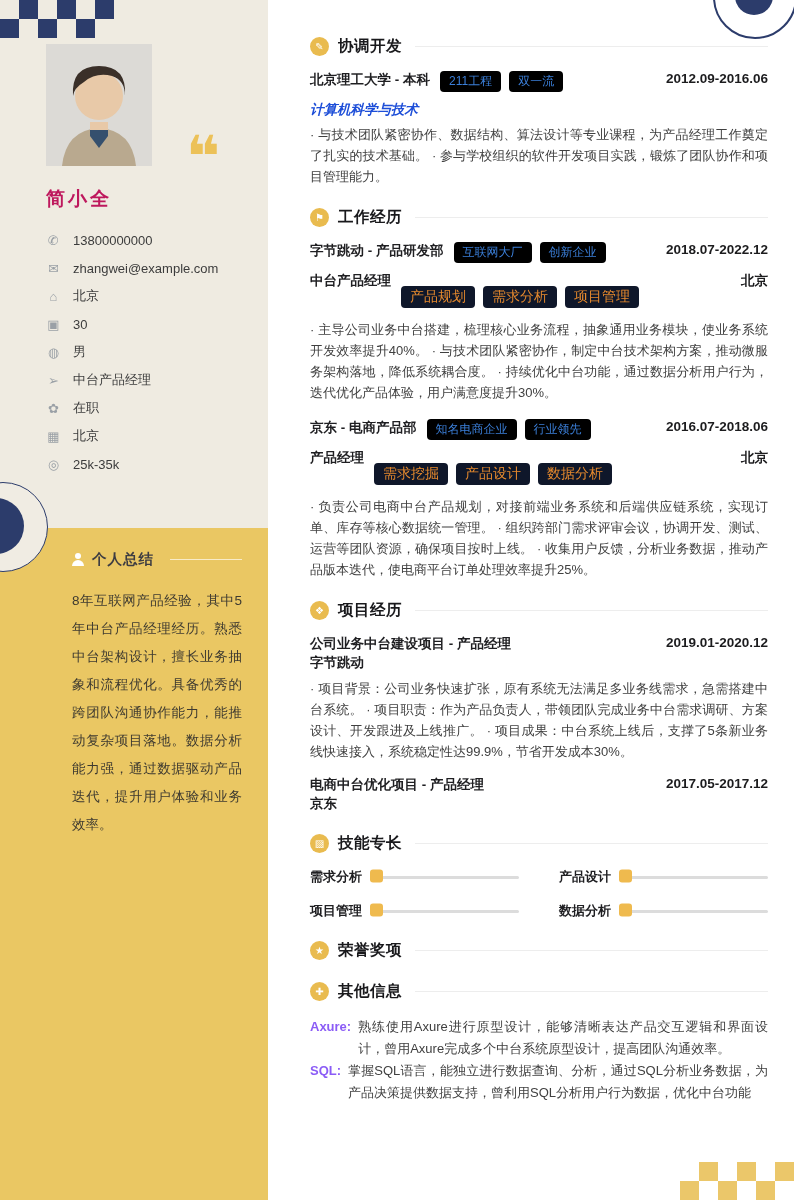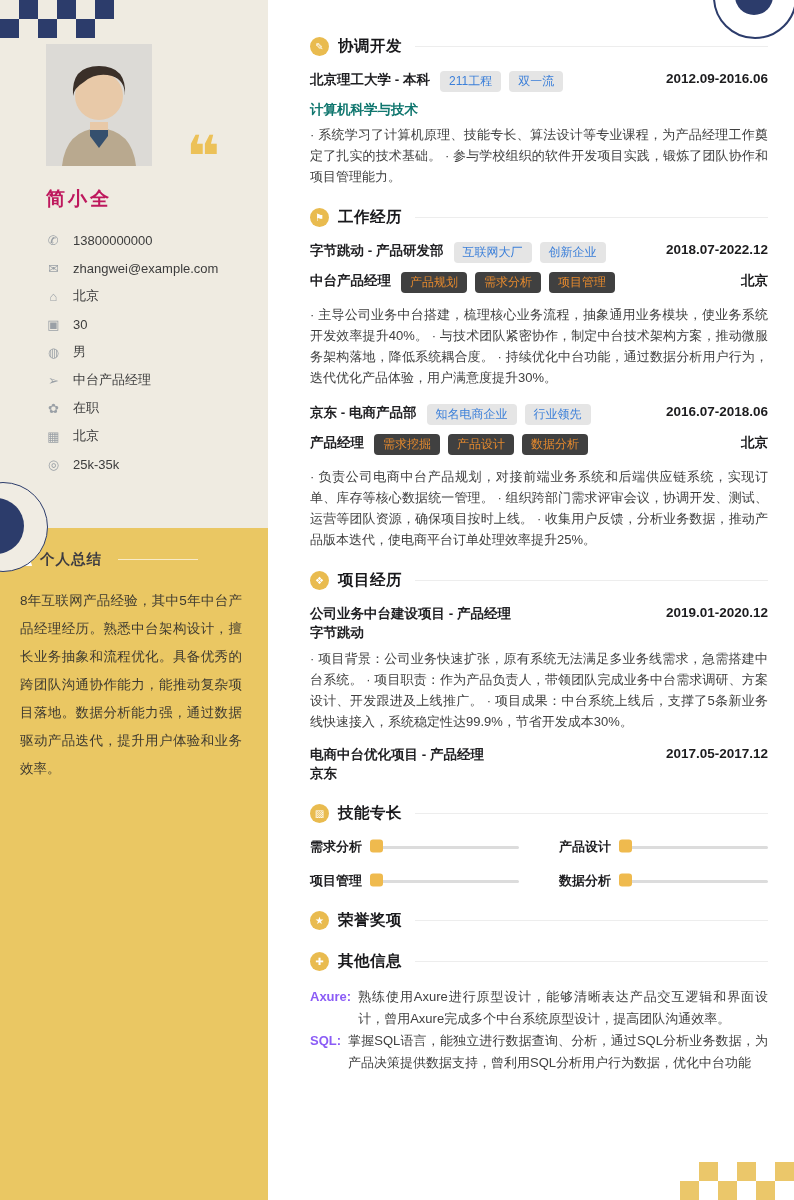--- a/index.html
+++ b/index.html
@@ -21,21 +21,21 @@
       background:#2C3C6B;border-radius:50%;}
   .photo{position:absolute;left:46px;top:44px;width:106px;height:122px;background:#DCDAD6;overflow:hidden;}
   .quote{position:absolute;left:186px;top:128px;font-family:"DejaVu Sans",sans-serif;
       font-size:58px;line-height:1;color:#ECC158;font-weight:bold;}
   .name{position:absolute;left:46px;top:186px;font-size:19px;font-weight:bold;color:#be185d;letter-spacing:3px;}
   .contacts{position:absolute;left:46px;top:226px;width:210px;}
   .contact-row{display:flex;align-items:center;gap:12px;height:28px;font-size:13px;color:#3C3C3C;}
   .contact-row .c-icon{width:15px;text-align:center;color:#9AA0A6;font-size:13px;flex:0 0 15px;}
   
   .summary-panel{position:absolute;left:0;top:528px;width:268px;height:672px;background:#EAC763;
-      box-sizing:border-box;padding:22px 26px 0 20px;}
+      box-sizing:border-box;padding:22px 26px 0 72px;}
   .summary-head{display:flex;align-items:center;gap:8px;}
   .person-icon{position:relative;width:12px;height:13px;flex:0 0 12px;}
   .person-icon::before{content:"";position:absolute;left:3px;top:0;width:6px;height:6px;border-radius:50%;background:#fff;}
   .person-icon::after{content:"";position:absolute;left:0;top:7px;width:12px;height:6px;border-radius:6px 6px 0 0;background:#fff;}
   .summary-title{font-size:14.5px;font-weight:bold;color:#3D3C42;letter-spacing:1px;}
   .summary-line{flex:1;height:1px;background:rgba(255,255,255,0.65);margin-left:8px;max-width:80px;}
   .summary-text{margin-top:18px;font-size:13.5px;line-height:28px;color:#3E3A30;text-align:justify;}
   
   .main{position:absolute;left:310px;top:36px;width:458px;}
   section{margin-bottom:20px;}
@@ -45,24 +45,24 @@
   .sec-title{font-size:15.5px;font-weight:bold;color:#19191C;letter-spacing:0.5px;}
   .sec-line{flex:1;height:1px;background:#EDEDED;margin-left:4px;}
   .row{display:flex;align-items:flex-start;gap:10px;}
   .row-main{margin-bottom:9px;}
   .row-sub{margin-bottom:11px;}
   .b-text{font-weight:bold;font-size:13.5px;color:#1F1F22;}
   .spacer{flex:1;}
   .date{font-weight:bold;font-size:13.5px;color:#1C1C1E;white-space:nowrap;}
   .loc{font-weight:bold;font-size:13.5px;color:#1C1C1E;}
   .tags{display:flex;gap:8px;}
-  .tag-blue{background:#e5e5e5;color:#3B7FD9;font-size:12px;padding:2px 9px;border-radius:4px;white-space:nowrap;}
-  .tag-orange{background:#404040;color:#E5892D;font-size:12px;padding:2px 9px;border-radius:4px;white-space:nowrap;}
+  .tag-blue{background:#000000;color:#3B7FD9;font-size:12px;padding:2px 9px;border-radius:4px;white-space:nowrap;}
+  .tag-orange{background:#0f172a;color:#E5892D;font-size:14px;padding:2px 9px;border-radius:4px;white-space:nowrap;margin-top:14px;}
   .desc{font-size:13px;line-height:21px;color:#404040;text-align:justify;}
-  .edu-major{font-weight:bold;font-size:13.5px;color:#0f766e;margin-bottom:5px;}
+  .edu-major{font-weight:bold;font-size:13.5px;color:#1d4ed8;margin-bottom:5px;font-style:italic;}
   .job{margin-bottom:16px;}
   .proj{margin-bottom:14px;}
   .proj-org{font-weight:bold;font-size:13.5px;color:#1F1F22;margin:1px 0 6px 0;}
   
   .skill-grid{display:grid;grid-template-columns:1fr 1fr;column-gap:40px;row-gap:16px;}
   .skill{display:flex;align-items:center;gap:12px;}
   .skill-label{font-weight:bold;font-size:13px;color:#1F1F22;flex:0 0 54px;white-space:nowrap;}
   .track{flex:1;height:3px;background:#DCDCDC;border-radius:2px;position:relative;}
   .fill{height:3px;background:#E3B04B;border-radius:2px;position:relative;}
   .knob{position:absolute;right:-7px;top:50%;transform:translateY(-50%);width:13px;height:13px;
@@ -177,21 +177,21 @@
           <div class="row row-main">
             <span class="b-text">北京理工大学 - 本科</span>
             <span class="tags">
               <span class="tag-blue">211工程</span>
               <span class="tag-blue">双一流</span>
             </span>
             <span class="spacer"></span>
             <span class="date">2012.09-2016.06</span>
           </div>
           <div class="edu-major">计算机科学与技术</div>
-          <div class="desc">· 系统学习了计算机原理、技能专长、算法设计等专业课程，为产品经理工作奠定了扎实的技术基础。 · 参与学校组织的软件开发项目实践，锻炼了团队协作和项目管理能力。</div>
+          <div class="desc">· 与技术团队紧密协作、数据结构、算法设计等专业课程，为产品经理工作奠定了扎实的技术基础。 · 参与学校组织的软件开发项目实践，锻炼了团队协作和项目管理能力。</div>
         </div>
 
     </section>
 
     <section>
       <div class="sec-head">
         <span class="sec-icon">⚑</span>
         <span class="sec-title">工作经历</span>
         <span class="sec-line"></span>
       </div>

